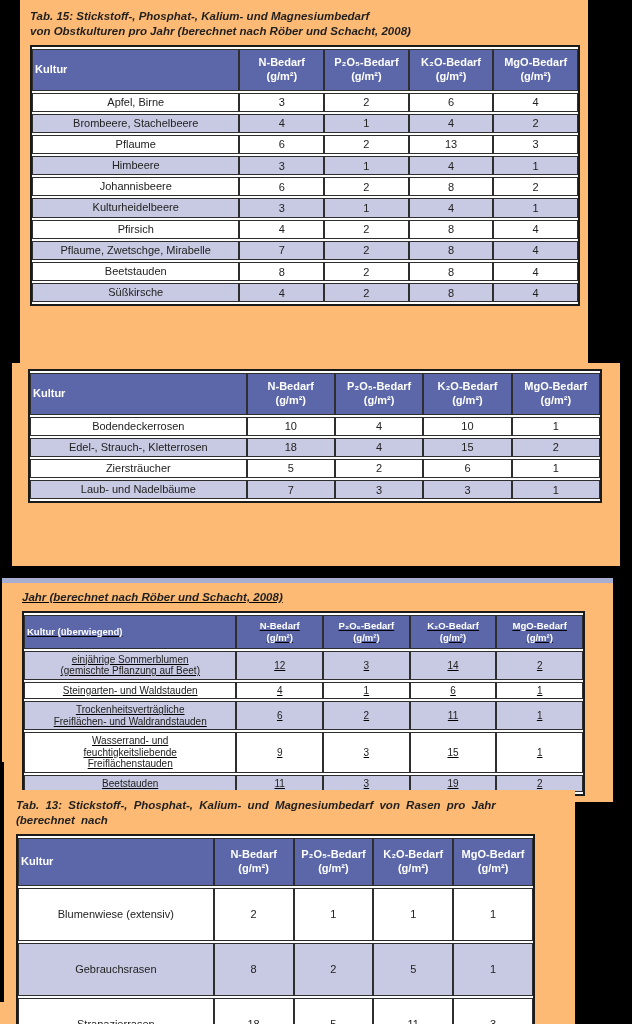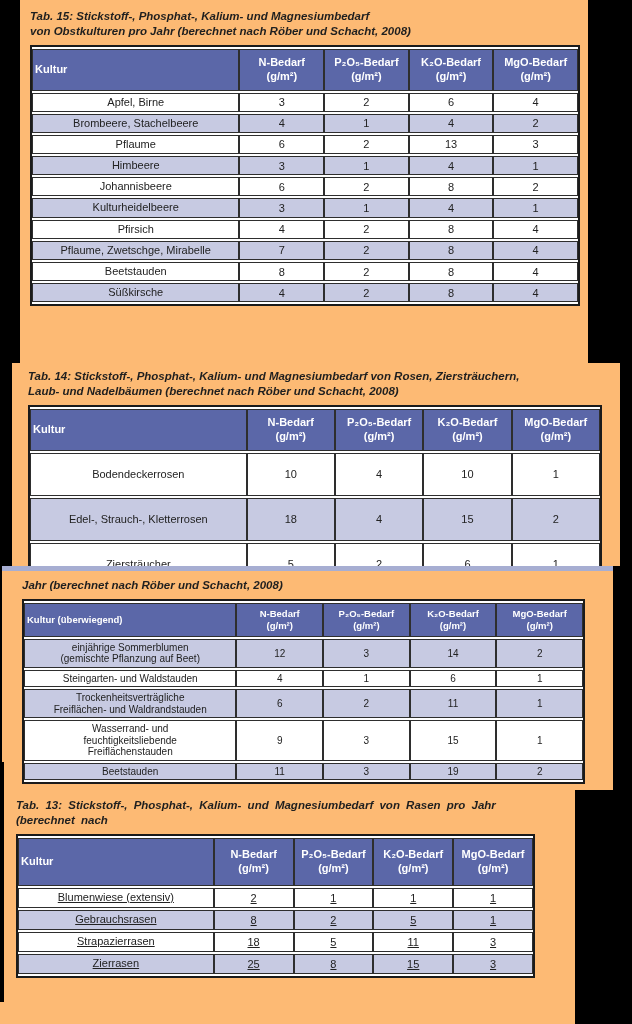--- a/index.html
+++ b/index.html
@@ -6,46 +6,46 @@
   html,body { width: 632px; height: 1024px; }
   body {
     position: relative;
     background: #000;
     font-family: "Liberation Sans", "DejaVu Sans", sans-serif;
     overflow: hidden;
   }
   .panel { position: absolute; background: #fdba74; overflow: hidden; }
   .p1 { left: 20px; top: 0;     width: 568px; height: 363px; padding: 9px 8px 0 10px; }
   .p2 { left: 12px; top: 363px; width: 608px; height: 203px; padding: 6px 18px 0 16px; }
-  .p3 { left: 2px;  top: 566px; width: 611px; height: 224px; padding: 12px 28px 0 20px; }
+  .p3 { left: 2px;  top: 578px; width: 611px; height: 224px; padding: 12px 28px 0 20px; text-decoration: underline; }
   .p4 { left: 0;    top: 790px; width: 575px; height: 234px; padding: 8px 40px 0 16px; }
   .top-strip { position: absolute; left: 0; top: 0; right: 0; height: 5px; background: #a7aed2; }
   .left-sliver { position: absolute; left: 0; top: 762px; width: 4px; height: 240px; background: #000; }
 
   .title { font-style: italic; font-weight: bold; font-size: 11.5px;
            line-height: 15px; color: #1f1f1f; margin-bottom: 6px; }
   .title.justify { word-spacing: 3px; }
 
   .tblwrap { border: 2px solid #1b1b1b; background: #fff; }
   table { width: 100%; border-collapse: separate; border-spacing: 0 2px; table-layout: fixed; }
   th { background: #5b67a8; color: #fff; border: 1px solid #2e2e2e;
        text-align: center; font-weight: bold; line-height: 1.25; }
   th.kultur { text-align: left; padding-left: 9px; }
   td { border: 1px solid #2e2e2e; color: #222; font-weight: 500; background: #fff; }
   td.label { text-align: center; padding: 2px 8px; white-space: pre-line; line-height: 1.2; }
   td.val { text-align: center; }
   tr.shaded td { background: #c7cae2; }
 
   .s1 th, .s2 th { font-size: 11px; padding: 6px 2px; }
   .s1 td { height: 18px; font-size: 11px; padding: 2px 8px; }
-  .s2 td { height: 19px; font-size: 11px; padding: 14px 8px; }
+  .s2 td { height: 19px; font-size: 11px; padding: 2px 8px; }
   .s3 th { font-size: 9.5px; padding: 4px 2px; }
   .s3 td { font-size: 10px; padding: 2px 6px; line-height: 1.15; }
   .s4 th { font-size: 11px; padding: 9px 2px; }
-  .s4 td { height: 20px; font-size: 11px; padding: 2px 8px; text-decoration: underline; }
+  .s4 td { height: 20px; font-size: 11px; padding: 19px 8px; }
 </style>
 </head>
 <body>
 
 <div class="panel p1">
   <div class="title">
     <div>Tab. 15: Stickstoff-, Phosphat-, Kalium- und Magnesiumbedarf</div>
     <div>von Obstkulturen pro Jahr (berechnet nach Röber und Schacht, 2008)</div>
   </div>
   <div class="tblwrap s1">
@@ -148,24 +148,20 @@
             <td class="val">2</td>
             <td class="val">8</td>
             <td class="val">4</td>
           </tr>
         </tbody>
       </table>
     </div>
 </div>
 
 <div class="panel p2">
-  <div class="title">
-    <div>Tab. 14: Stickstoff-, Phosphat-, Kalium- und Magnesiumbedarf von Rosen, Ziersträuchern,</div>
-    <div>Laub- und Nadelbäumen (berechnet nach Röber und Schacht, 2008)</div>
-  </div>
   <div class="tblwrap s2">
       <table>
         <colgroup>
           <col style="width: 38%;">
           <col style="width: 15.5%;">
           <col style="width: 15.5%;">
           <col style="width: 15.5%;">
           <col style="width: 15.5%;">
         </colgroup>
         <thead>

